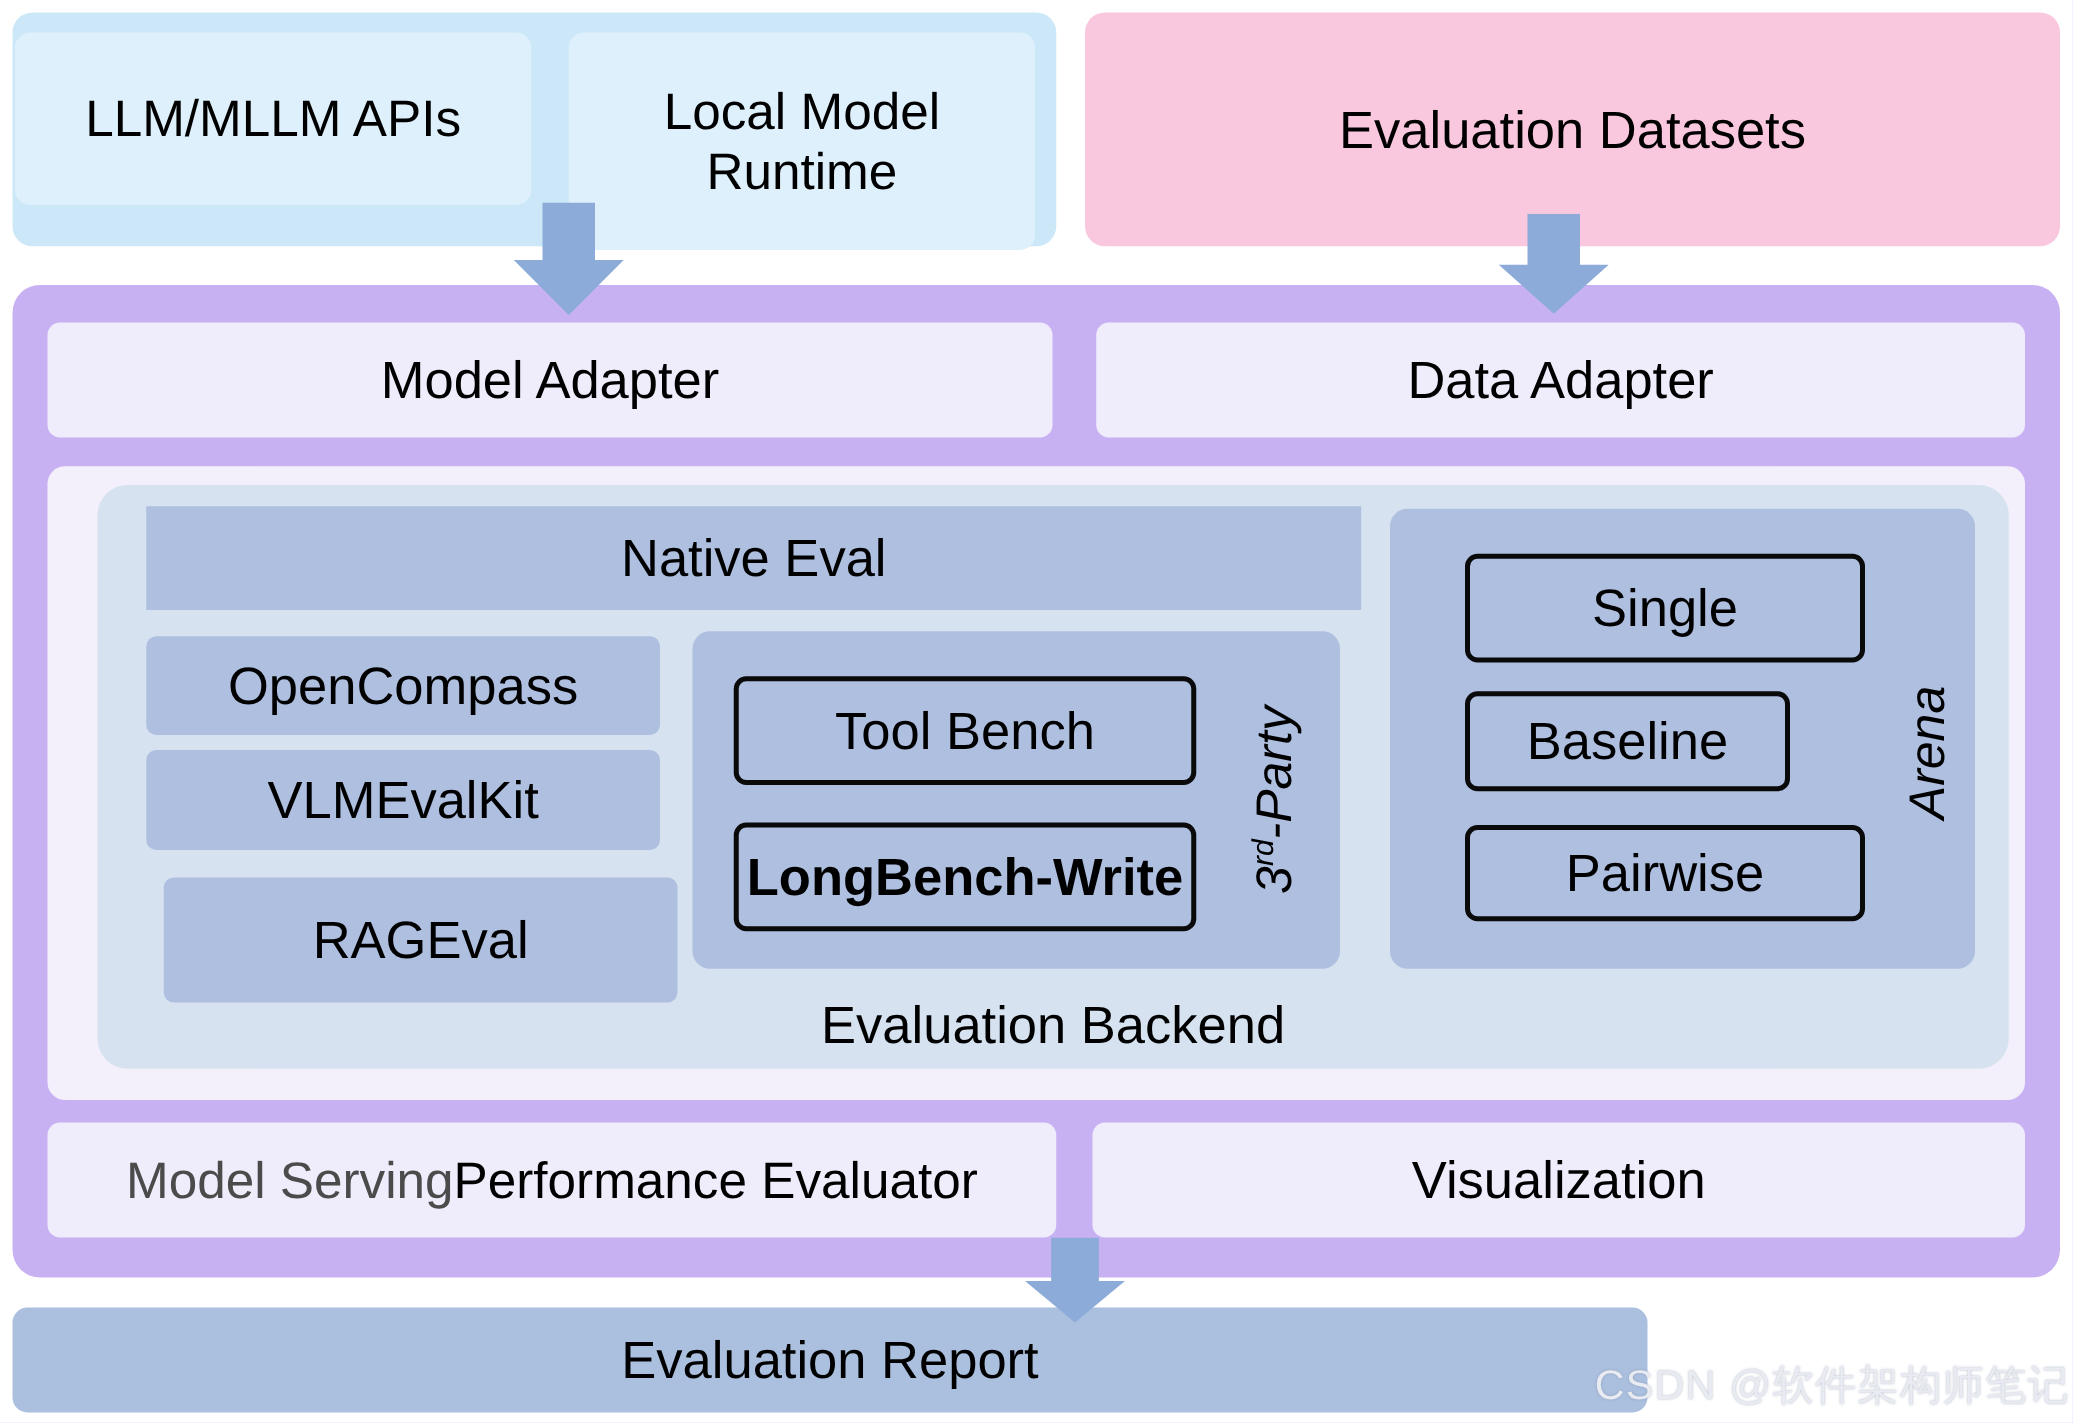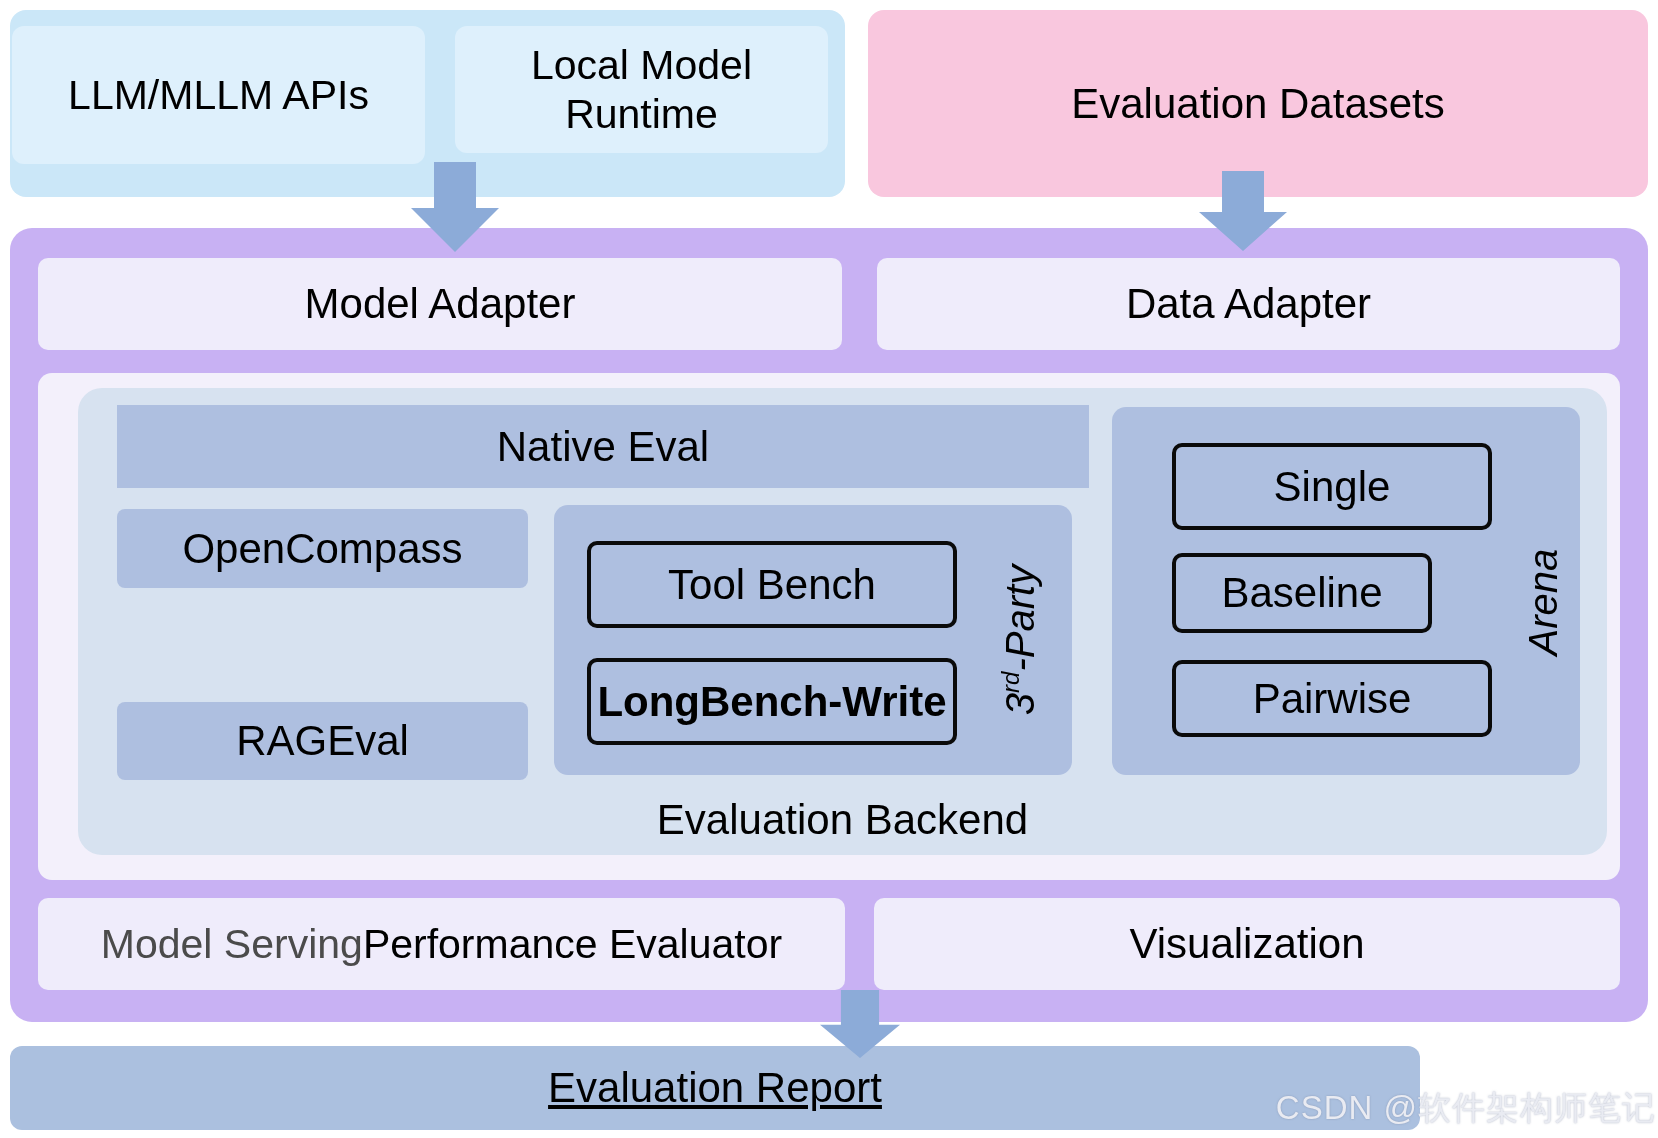--- a/index.html
+++ b/index.html
@@ -25,21 +25,21 @@
     background:var(--page-bg);
     font-family:"Liberation Sans","DejaVu Sans",sans-serif;
     color:var(--text);
   }
   .abs{position:absolute;box-sizing:border-box;}
   .center{display:flex;align-items:center;justify-content:center;text-align:center;}
 
   
   #top-blue{left:10px;top:10px;width:835px;height:187px;background:var(--top-container);border-radius:16px;}
   #llm-box{left:12px;top:26px;width:413px;height:138px;background:var(--top-inner-box);border-radius:12px;font-size:41px;}
-  #local-box{left:455px;top:26px;width:373px;height:127px;background:var(--top-inner-box);border-radius:12px;font-size:41px;line-height:1.18;}
+  #local-box{left:455px;top:26px;width:373px;height:174px;background:var(--top-inner-box);border-radius:12px;font-size:41px;line-height:1.18;}
   #local-box span{display:block;max-width:250px;}
   #pink-box{left:868px;top:10px;width:780px;height:187px;background:var(--datasets-box);border-radius:16px;font-size:42px;}
 
   
   .arrow{position:absolute;z-index:6;}
   #arrow-1{left:411px;top:162px;}
   #arrow-2{left:1199px;top:171px;}
   #arrow-3{left:820px;top:990px;}
 
   
@@ -47,21 +47,21 @@
   #model-adapter{left:38px;top:258px;width:804px;height:92px;background:var(--adapter-box);border-radius:10px;font-size:42px;z-index:2;}
   #data-adapter{left:877px;top:258px;width:743px;height:92px;background:var(--adapter-box);border-radius:10px;font-size:42px;z-index:2;}
 
   #white-container{left:38px;top:373px;width:1582px;height:507px;background:var(--inner-white);border-radius:14px;z-index:2;}
   #backend{left:78px;top:388px;width:1529px;height:467px;background:var(--backend-bg);border-radius:24px;z-index:3;}
 
   #native-bar{left:117px;top:405px;width:972px;height:83px;background:var(--panel-blue);border-radius:0;font-size:42px;z-index:4;}
   .tool-box{left:117px;width:411px;background:var(--panel-blue);border-radius:8px;font-size:42px;z-index:4;}
   #opencompass{top:509px;height:79px;}
   #vlmevalkit{top:600px;height:80px;}
-  #rageval{top:702px;height:78px;}
+  #rageval{top:702px;height:100px;margin-left:14px;}
 
   #tp-panel{left:554px;top:505px;width:518px;height:270px;background:var(--panel-blue);border-radius:14px;z-index:4;}
   #arena-panel{left:1112px;top:407px;width:468px;height:368px;background:var(--panel-blue);border-radius:14px;z-index:4;}
   .outlined{position:absolute;box-sizing:border-box;border:4px solid var(--outline);border-radius:10px;background:transparent;font-size:42px;}
   #tool-bench{left:33px;top:36px;width:370px;height:87px;}
   #longbench{left:33px;top:153px;width:370px;height:87px;font-weight:bold;}
   #single{left:60px;top:36px;width:320px;height:87px;}
   #baseline{left:60px;top:146px;width:260px;height:80px;}
   #pairwise{left:60px;top:253px;width:320px;height:77px;}
 
@@ -73,21 +73,21 @@
   #arena-label{left:431px;top:195px;}
   .rot-label sup{font-size:0.6em;}
 
   #backend-caption{left:78px;top:795px;width:1529px;height:50px;font-size:42px;z-index:4;}
 
   #model-serving{left:38px;top:898px;width:807px;height:92px;background:var(--adapter-box);border-radius:10px;font-size:41px;z-index:2;}
   #model-serving .gray{color:var(--serving-gray);}
   #visualization{left:874px;top:898px;width:746px;height:92px;background:var(--adapter-box);border-radius:10px;font-size:42px;z-index:2;}
 
   
-  #report-bar{left:10px;top:1046px;width:1410px;height:84px;background:var(--report-bar);border-radius:12px;font-size:42px;z-index:2;text-decoration:underline;}
+  #report-bar{left:10px;top:1046px;width:1308px;height:84px;background:var(--report-bar);border-radius:12px;font-size:42px;z-index:2;}
   #watermark{
     position:absolute;right:2px;top:1086px;z-index:7;
     font-size:33px;color:var(--watermark);
     text-shadow:0 0 2px rgba(110,120,150,0.55);
     letter-spacing:1px;
   }
 </style>
 </head>
 <body>
 
@@ -124,20 +124,23 @@
 
   <div id="white-container" class="abs"></div>
   <div id="backend" class="abs"></div>
 
   <div id="native-bar" class="abs center">
     <span>Native Eval</span>
   </div>
 
   <div id="opencompass" class="abs center tool-box">
     <span>OpenCompass</span>
+  </div>
+  <div id="vlmevalkit" class="abs center tool-box">
+    <span>VLMEvalKit</span>
   </div>
   <div id="rageval" class="abs center tool-box">
     <span>RAGEval</span>
   </div>
 
   <div id="tp-panel" class="abs">
     <div id="tool-bench" class="outlined center">
       <span>Tool Bench</span>
     </div>
     <div id="longbench" class="outlined center">

